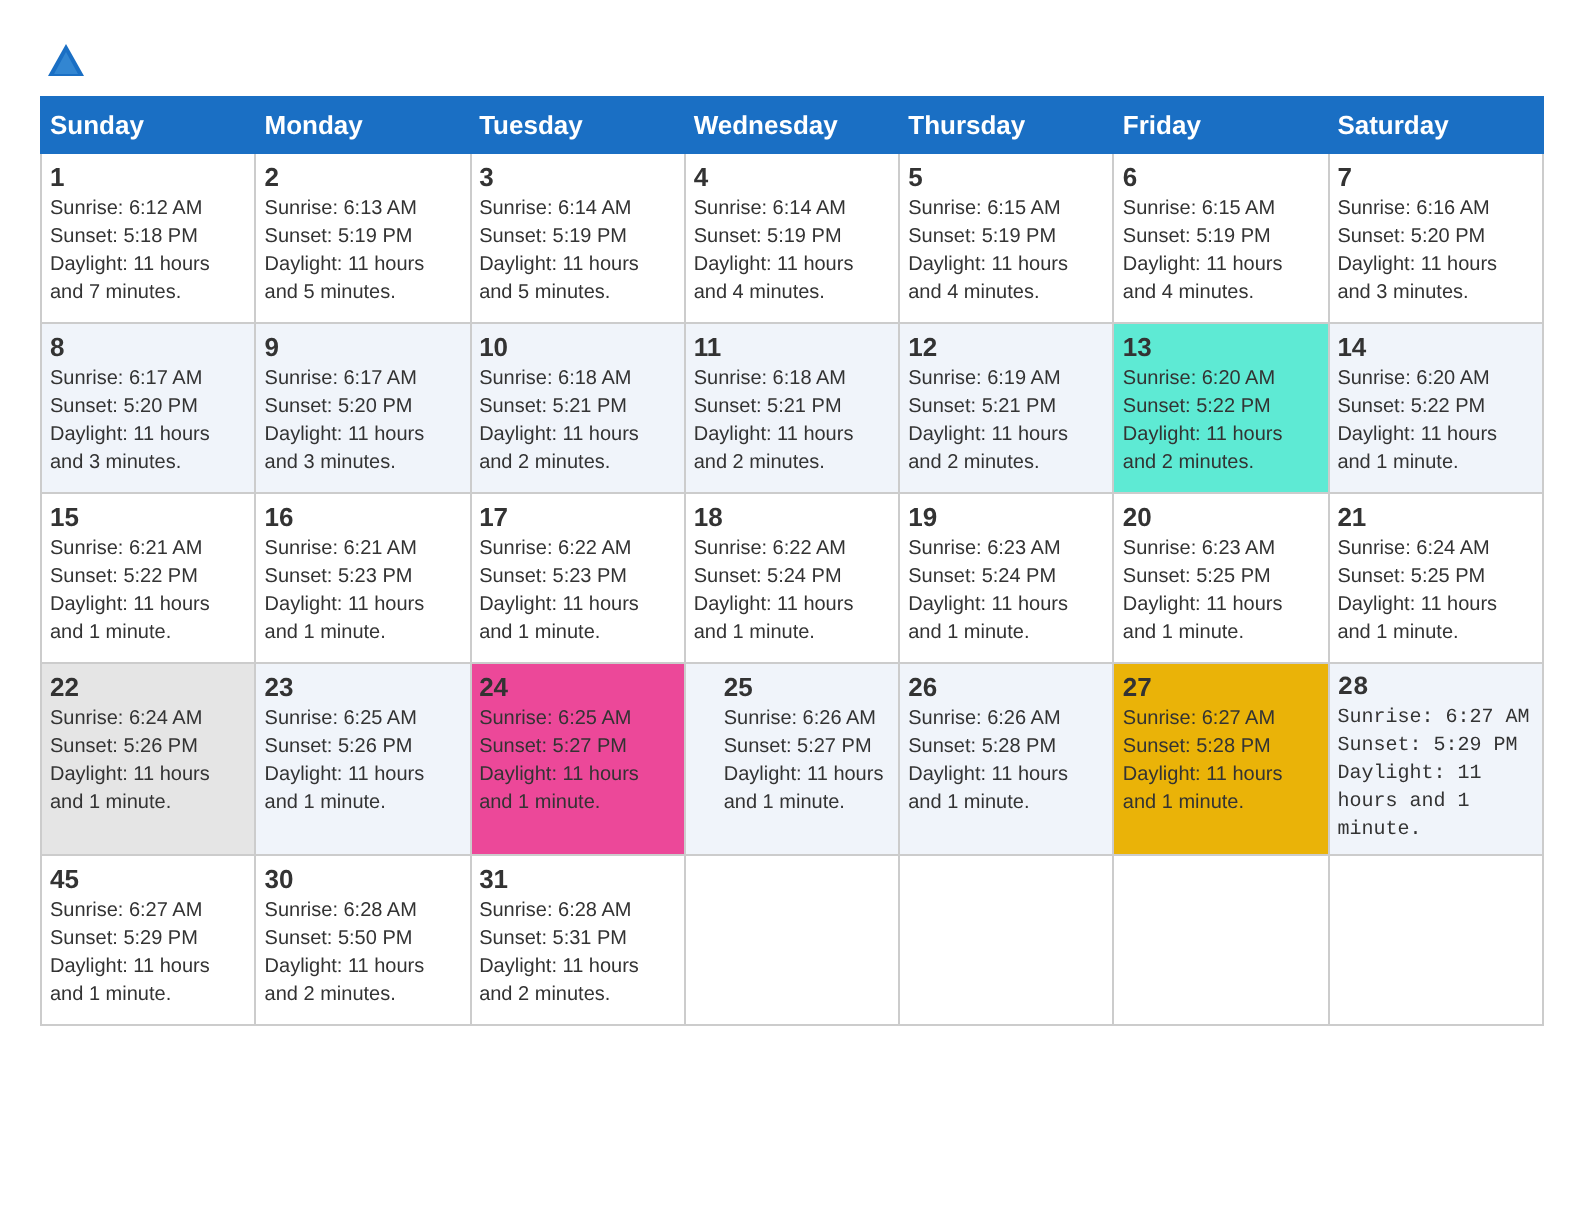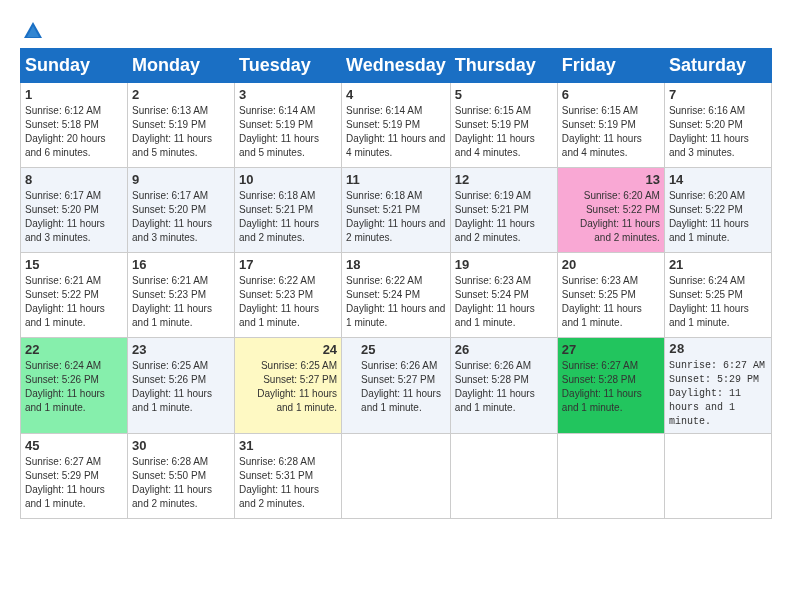--- a/index.html
+++ b/index.html
@@ -36,21 +36,21 @@
     .calendar {
       width: 100%;
       border-collapse: collapse;
       font-size: 11px;
     }
     .calendar th {
       background: #1a6fc4;
       color: #fff;
       padding: 6px 4px;
       text-align: left;
-      font-size: 18px;
+      font-size: 13px;
       font-weight: bold;
       border: 1px solid #1a6fc4;
     }
     .calendar td {
       border: 1px solid #ccc;
       vertical-align: top;
       padding: 4px;
       width: 107px;
       height: 85px;
       background: #fff;
@@ -106,21 +106,21 @@
         <th>Saturday</th>
       </tr>
   </thead>
   <tbody id="calendar-body">
   <tr>
         <td>
         <span class="day-number">1</span>
         <div class="day-info">
           <span>Sunrise: 6:12 AM</span><br>
           <span>Sunset: 5:18 PM</span><br>
-          <span>Daylight: 20 hours and 6 minutes.</span>
+          <span>Daylight: 11 hours and 7 minutes.</span>
         </div>
       </td>
         <td>
         <span class="day-number">2</span>
         <div class="day-info">
           <span>Sunrise: 6:13 AM</span><br>
           <span>Sunset: 5:19 PM</span><br>
           <span>Daylight: 11 hours and 5 minutes.</span>
         </div>
       </td>
@@ -199,21 +199,21 @@
         </div>
       </td>
         <td style="background: rgb(240, 244, 250);">
         <span class="day-number">12</span>
         <div class="day-info">
           <span>Sunrise: 6:19 AM</span><br>
           <span>Sunset: 5:21 PM</span><br>
           <span>Daylight: 11 hours and 2 minutes.</span>
         </div>
       </td>
-        <td style="background: #f9a8d4; text-align: right;">
+        <td style="background: #5eead4;">
         <span class="day-number">13</span>
         <div class="day-info">
           <span>Sunrise: 6:20 AM</span><br>
           <span>Sunset: 5:22 PM</span><br>
           <span>Daylight: 11 hours and 2 minutes.</span>
         </div>
       </td>
         <td style="background: rgb(240, 244, 250);">
         <span class="day-number">14</span>
         <div class="day-info">
@@ -275,37 +275,37 @@
         <td>
         <span class="day-number">21</span>
         <div class="day-info">
           <span>Sunrise: 6:24 AM</span><br>
           <span>Sunset: 5:25 PM</span><br>
           <span>Daylight: 11 hours and 1 minute.</span>
         </div>
       </td>
       </tr>
       <tr>
-        <td style="background: #86efac; margin-left: 48px;">
+        <td style="background: #e5e5e5; margin-left: 48px;">
         <span class="day-number">22</span>
         <div class="day-info">
           <span>Sunrise: 6:24 AM</span><br>
           <span>Sunset: 5:26 PM</span><br>
           <span>Daylight: 11 hours and 1 minute.</span>
         </div>
       </td>
         <td style="background: rgb(240, 244, 250);">
         <span class="day-number">23</span>
         <div class="day-info">
           <span>Sunrise: 6:25 AM</span><br>
           <span>Sunset: 5:26 PM</span><br>
           <span>Daylight: 11 hours and 1 minute.</span>
         </div>
       </td>
-        <td style="background: #fef9c3; text-align: right;">
+        <td style="background: #ec4899;">
         <span class="day-number">24</span>
         <div class="day-info">
           <span>Sunrise: 6:25 AM</span><br>
           <span>Sunset: 5:27 PM</span><br>
           <span>Daylight: 11 hours and 1 minute.</span>
         </div>
       </td>
         <td style="background: rgb(240, 244, 250); padding-left: 19px;">
         <span class="day-number">25</span>
         <div class="day-info">
@@ -315,21 +315,21 @@
         </div>
       </td>
         <td style="background: rgb(240, 244, 250);">
         <span class="day-number">26</span>
         <div class="day-info">
           <span>Sunrise: 6:26 AM</span><br>
           <span>Sunset: 5:28 PM</span><br>
           <span>Daylight: 11 hours and 1 minute.</span>
         </div>
       </td>
-        <td style="background: #22c55e;">
+        <td style="background: #eab308;">
         <span class="day-number">27</span>
         <div class="day-info">
           <span>Sunrise: 6:27 AM</span><br>
           <span>Sunset: 5:28 PM</span><br>
           <span>Daylight: 11 hours and 1 minute.</span>
         </div>
       </td>
         <td style="background: rgb(240, 244, 250); font-family: Liberation Mono, monospace;">
         <span class="day-number">28</span>
         <div class="day-info">

